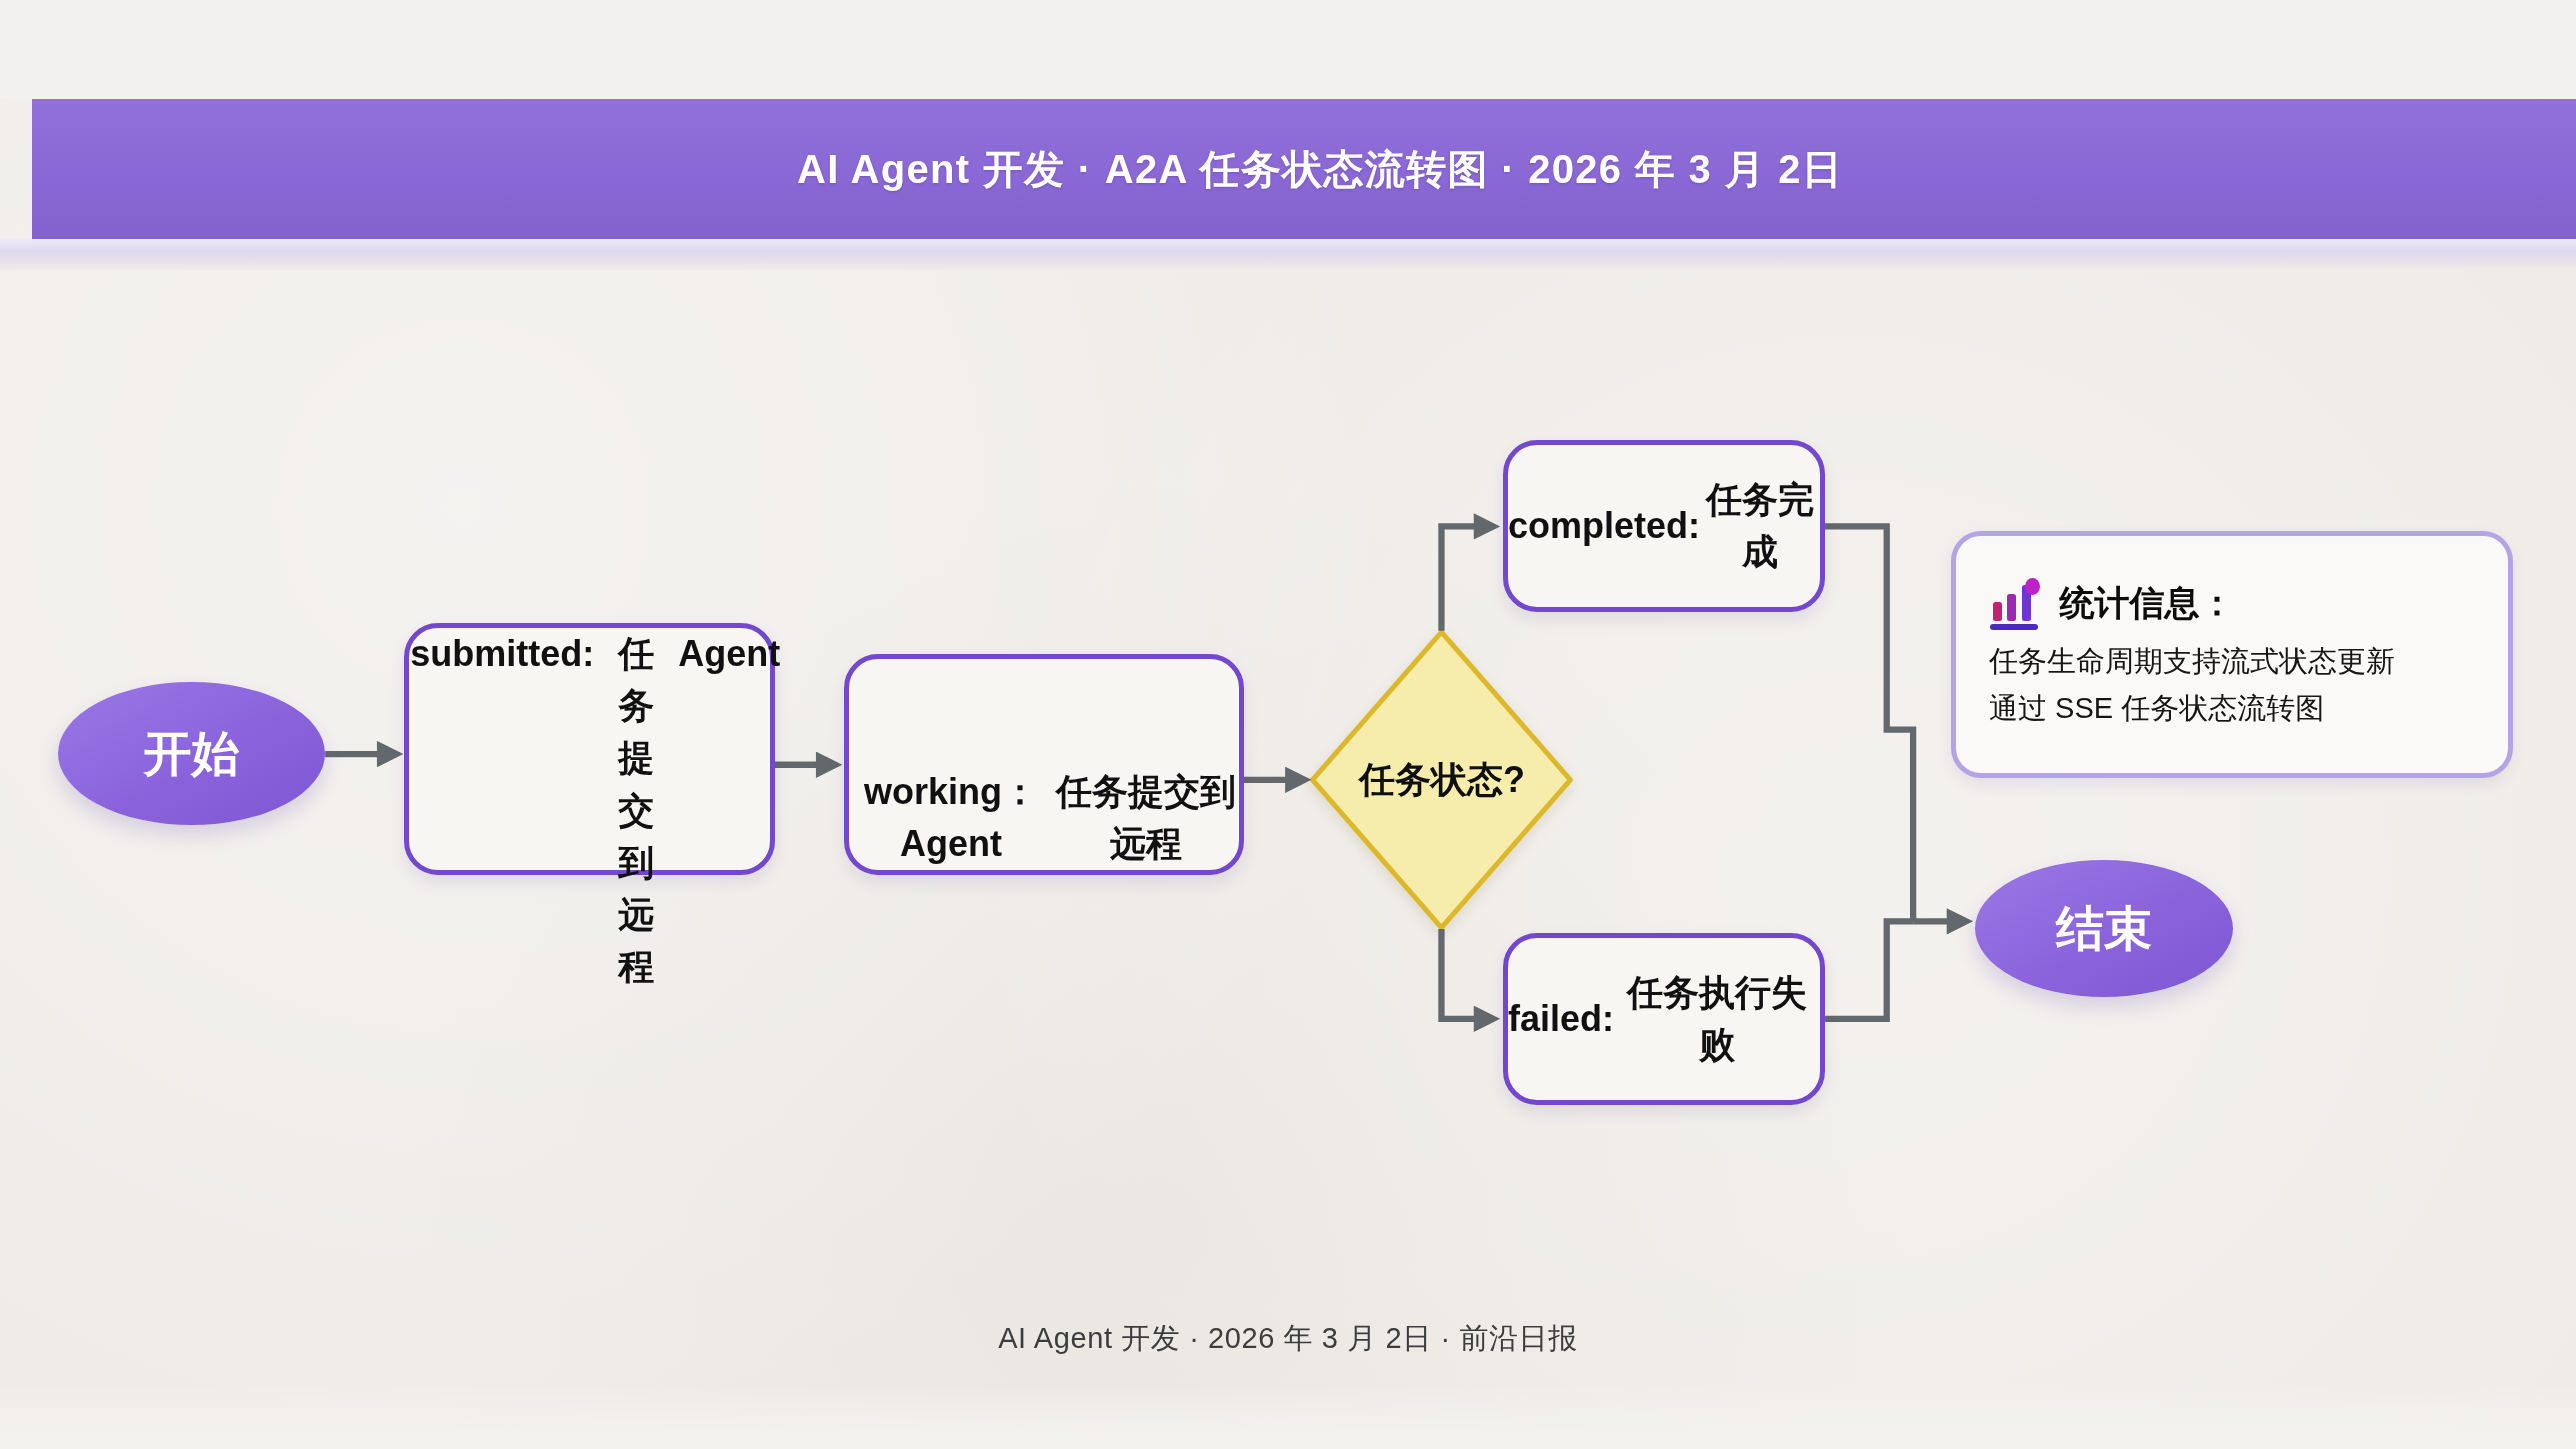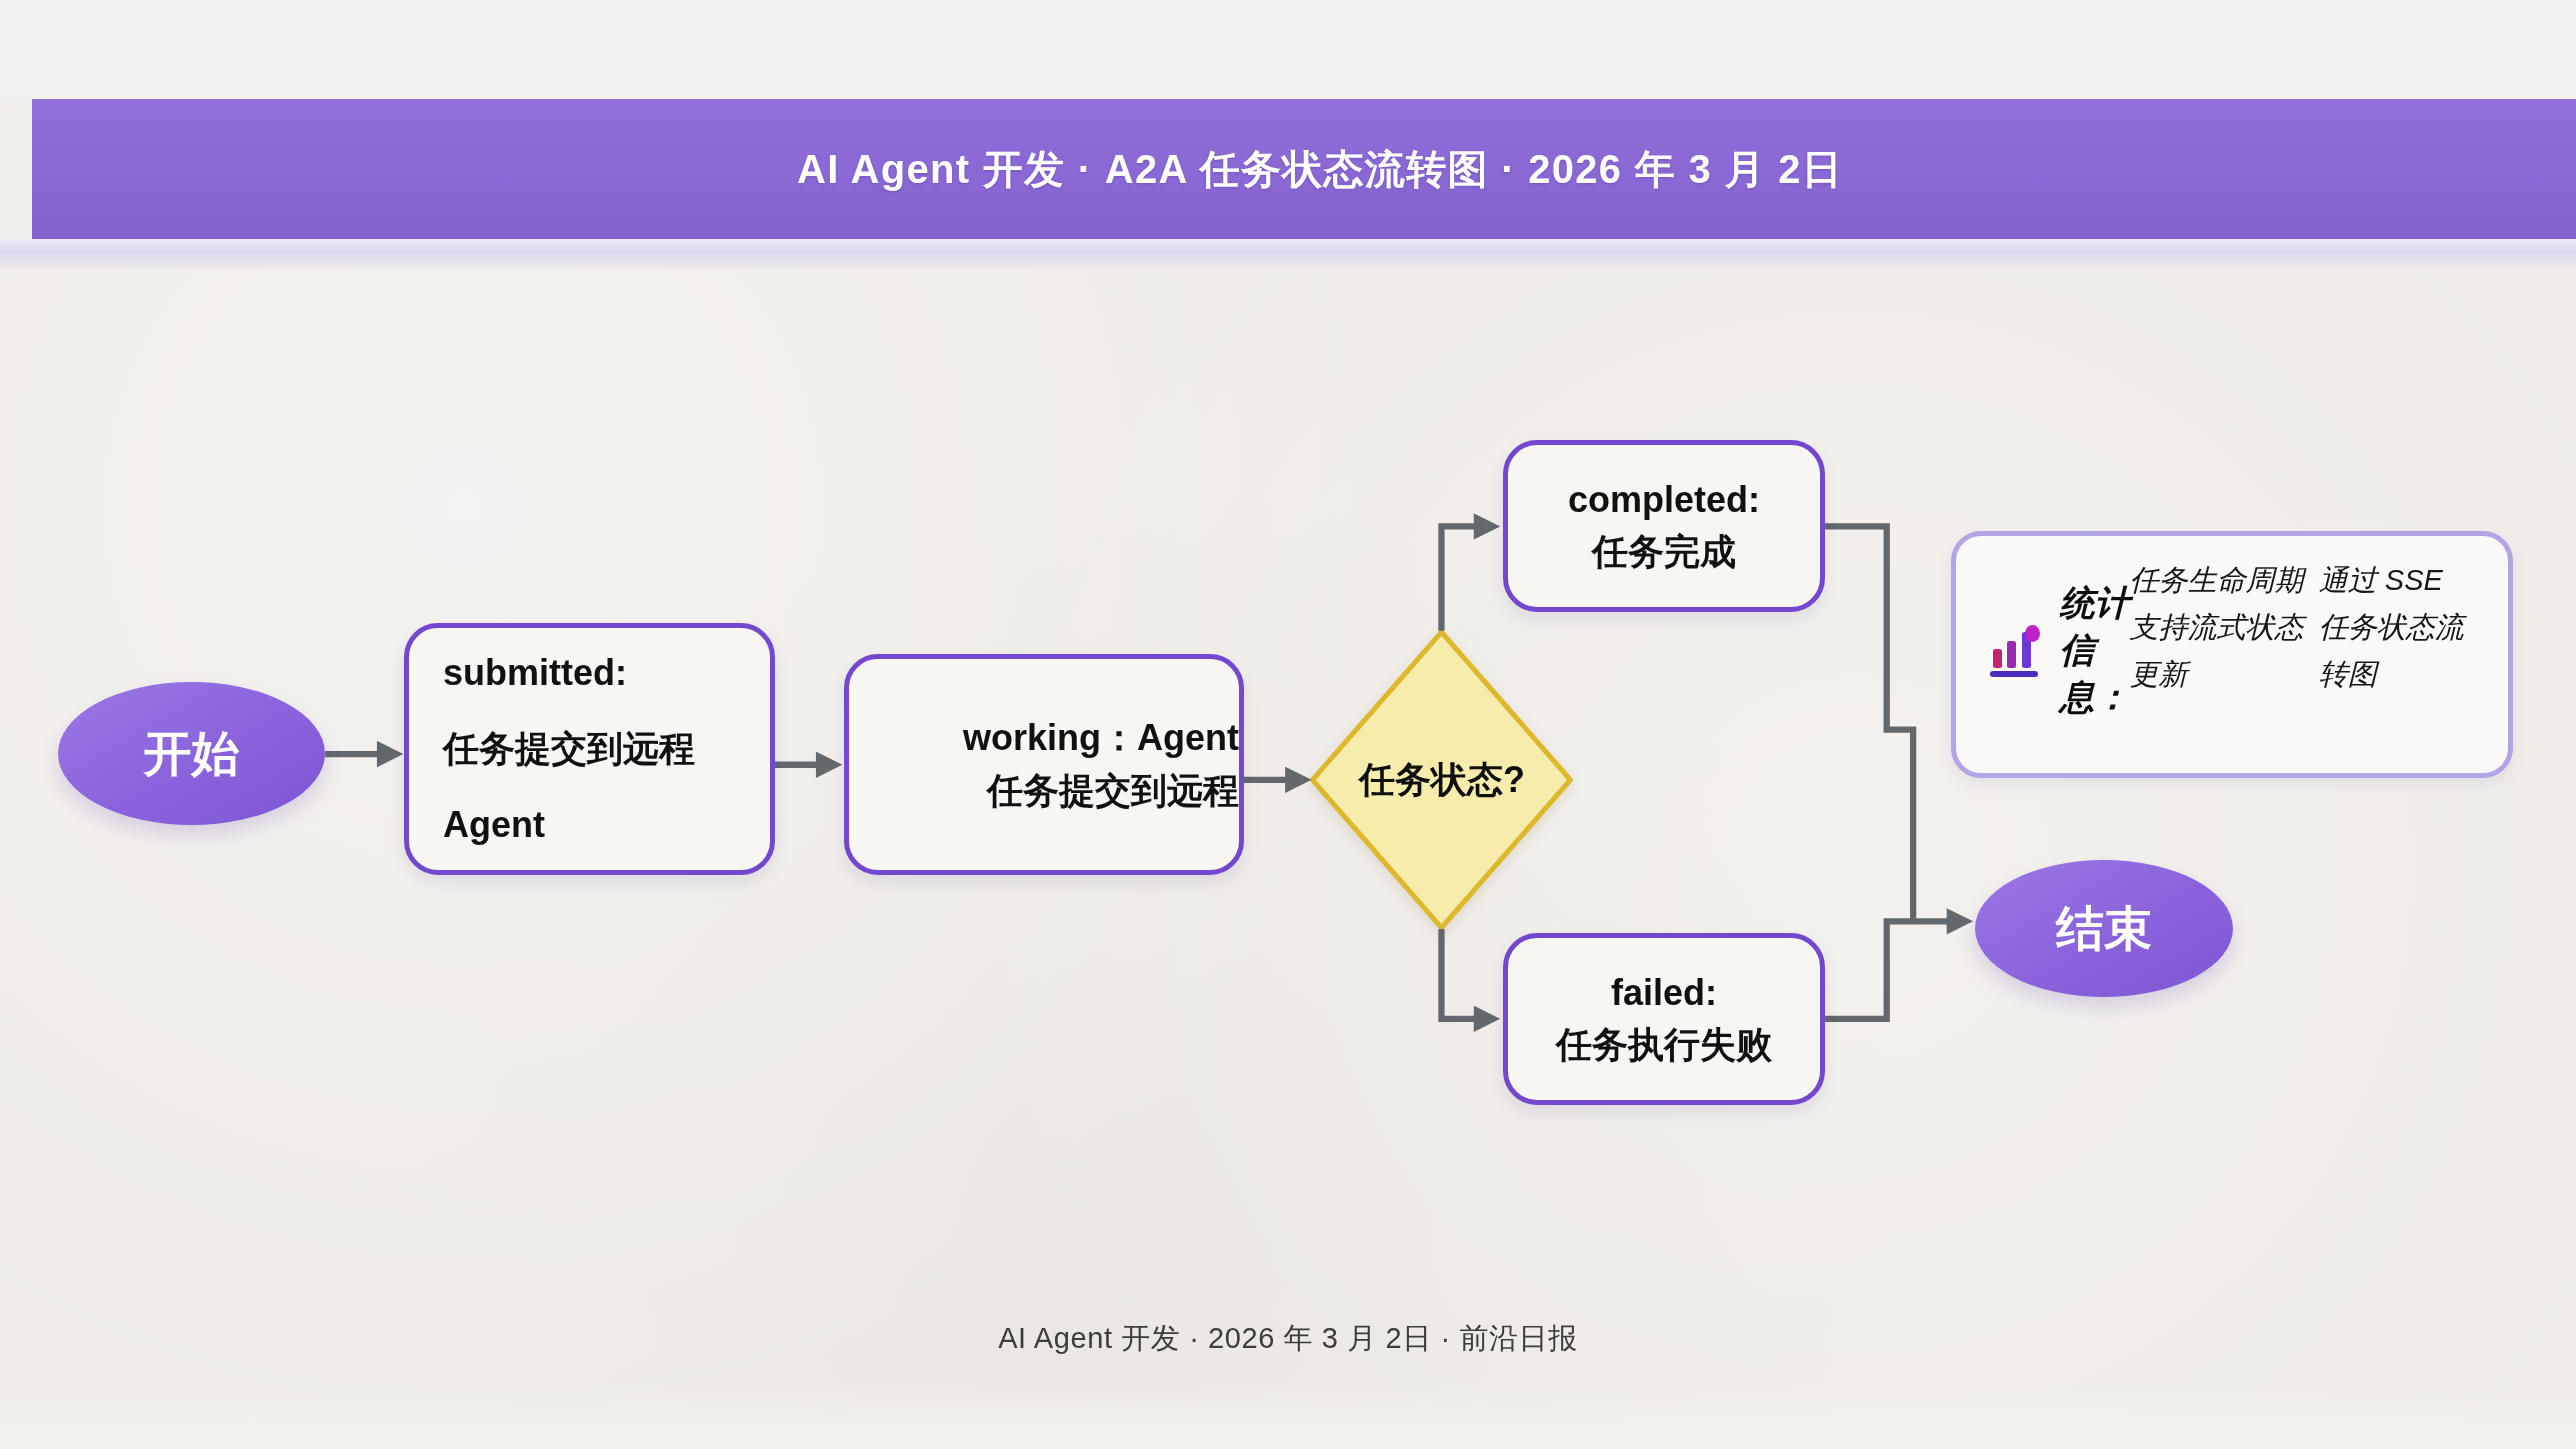--- a/index.html
+++ b/index.html
@@ -51,42 +51,41 @@
     color:#ffffff; font-size:48px; font-weight:600;
     box-shadow:0 10px 19px rgba(90,60,170,.18);
   }
   #start { left:58px;  top:682px; width:267px; height:143px; }
   #end   { left:1975px; top:860px; width:258px; height:137px; }
 
   .box {
     position:absolute; box-sizing:border-box;
     background:#f8f6f3; border:5.7px solid #7348cf; border-radius:34px;
     box-shadow:0 7.5px 16.4px rgba(70,50,130,.10);
-    display:flex; flex-direction:column; justify-content:center;
+    display:flex; justify-content:center;
     color:#111111; font-size:36px; font-weight:600; line-height:1.45;
   }
   .box.left-align { align-items:flex-start; padding:0 22.6px 0 34px; }
   .box.center { align-items:center; text-align:center; }
   #submitted { left:404px;  top:623px;  width:371px; height:252px;gap:24px; }
   #working   { left:844px; top:654px; width:400px; height:221px;align-items:flex-end; }
   #completed { left:1503px; top:440px;  width:322px; height:172px; border-width:5px; }
   #failed    { left:1503px; top:933px; width:322px; height:172px; border-width:5px; }
 
   .diamond-label {
     position:absolute; left:1313px; top:753px; width:258px; height:53px;
     line-height:53px; text-align:center; font-size:36px; font-weight:600; color:#0f0f0f;
   }
 
   
   .note {
     position:absolute; left:1951px; top:531px; width:562px; height:247px; box-sizing:border-box;
     background:#fbf9f7; border:5px solid #b3a4e6; border-radius:30px;
-    padding:21.4px 33px; display:flex; flex-direction:row; justify-content:center;
+    padding:21.4px 33px; display:flex; flex-direction:column; justify-content:center;
     box-shadow:0 6.3px 15px rgba(70,50,130,.08);
-    font-style:italic;
   }
   .note-title-row { display:flex; align-items:center; gap:17.6px; margin-bottom:8.8px; }
   .note-title { font-size:35px; font-weight:bold; color:#0d0d0d; }
   .note-line { font-size:29px; font-weight:500; color:#161616; line-height:1.62; }
 
   .chart-icon { position:relative; width:53px; height:53px; flex:0 0 53px; }
   .chart-icon .base { position:absolute; left:1.3px; bottom:0;  width:48px; height:5.7px; background:#4b2bbf; border-radius:3.1px; }
   .chart-icon .bar  { position:absolute; bottom:8.2px; width:9.4px; border-radius:2.5px; }
   .chart-icon .b1 { left:3.8px;  height:19px; background:#c0246f; }
   .chart-icon .b2 { left:18px; height:27px; background:#9a2ab0; }

